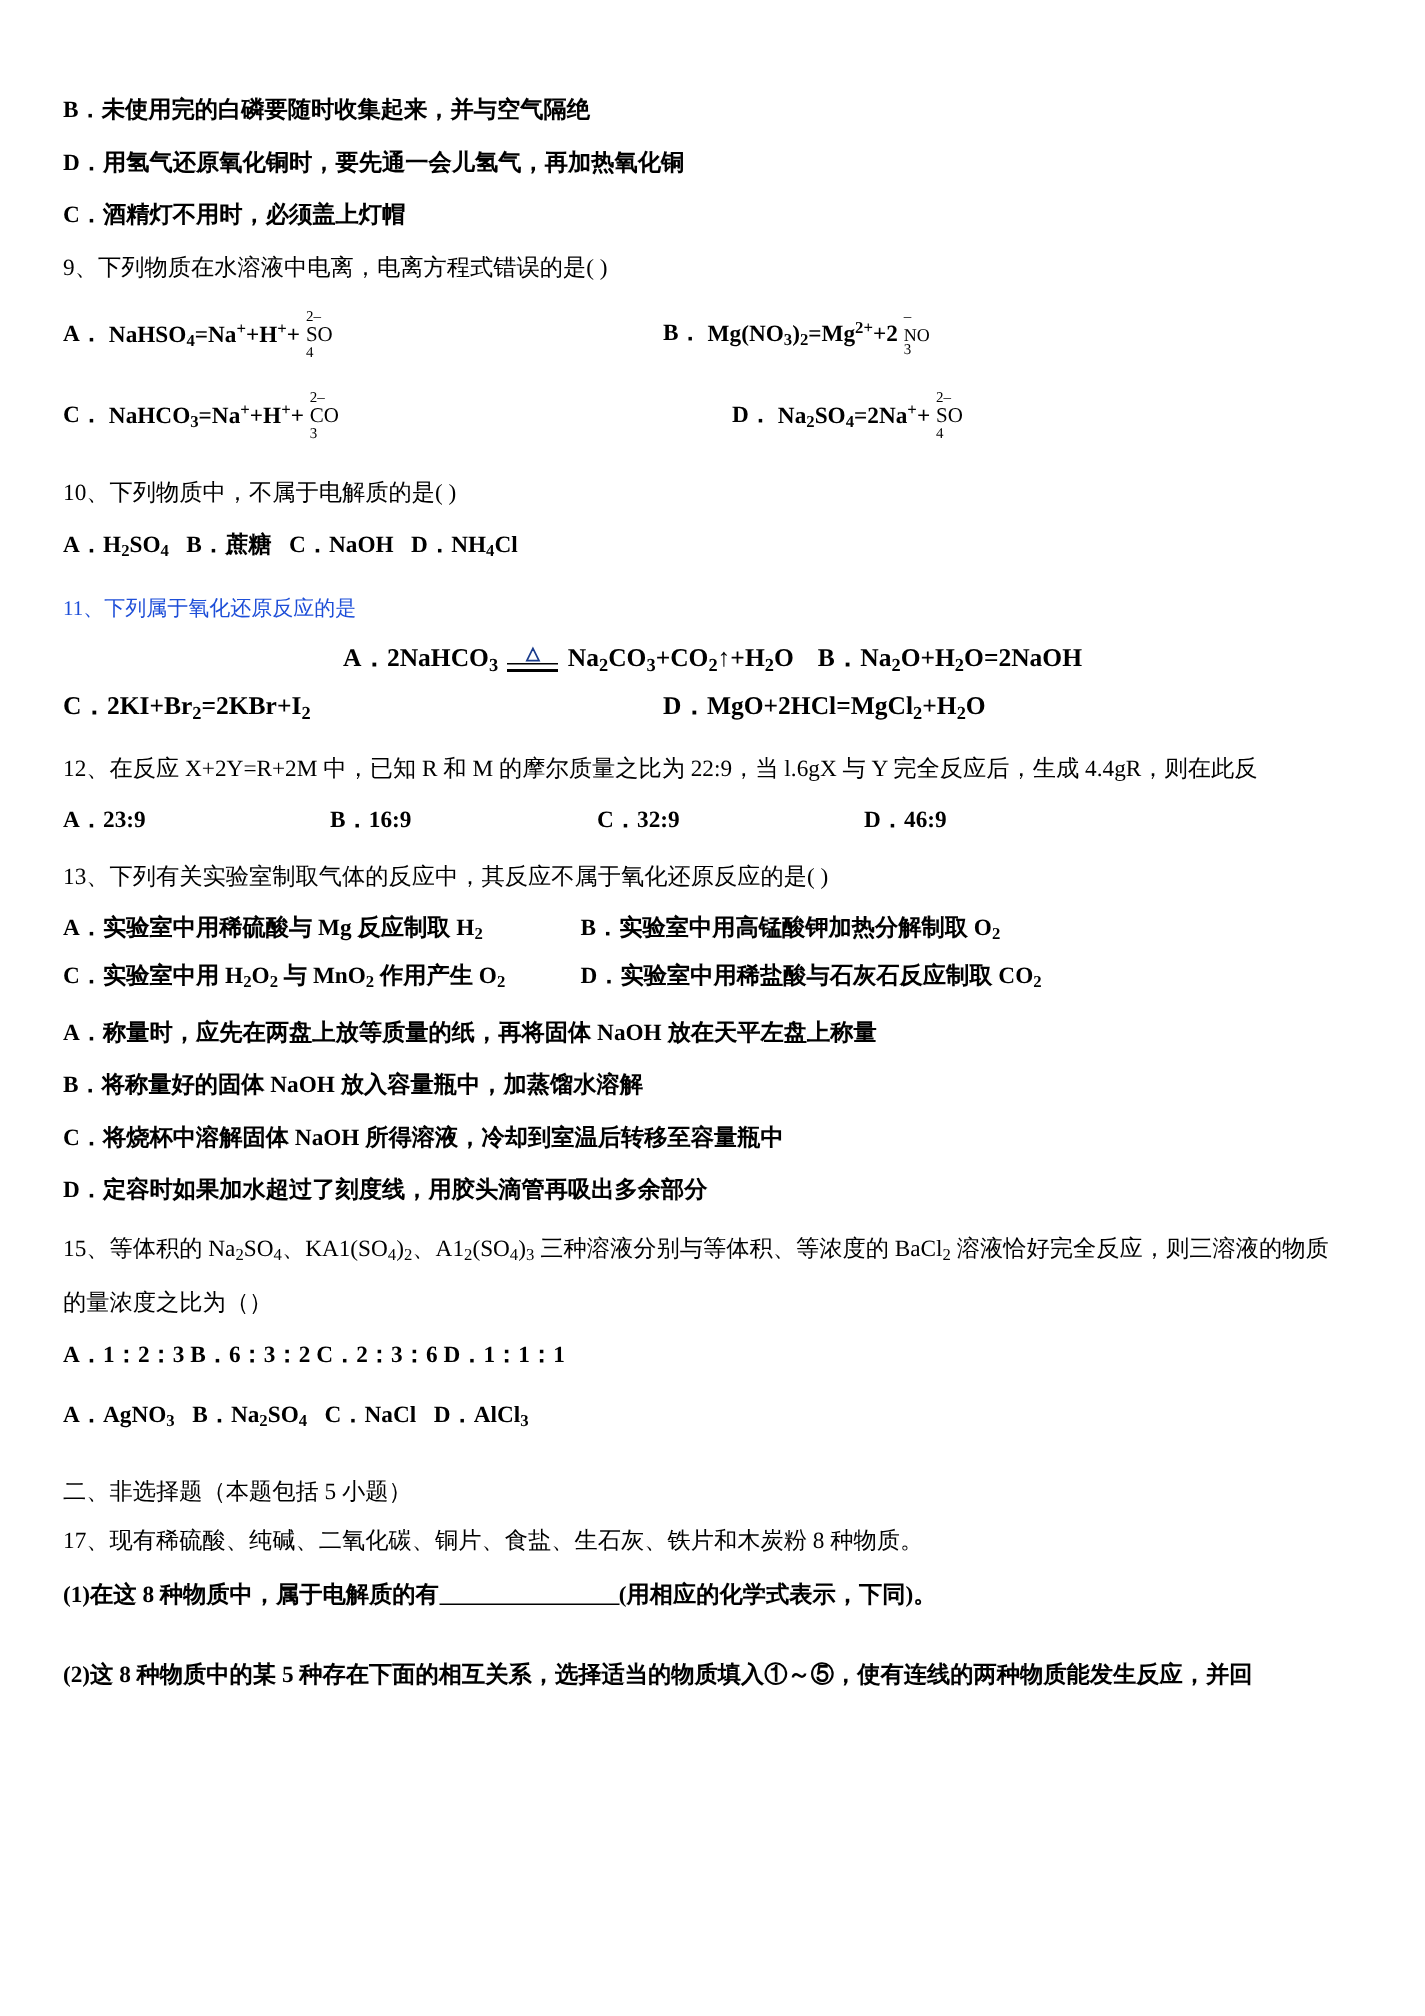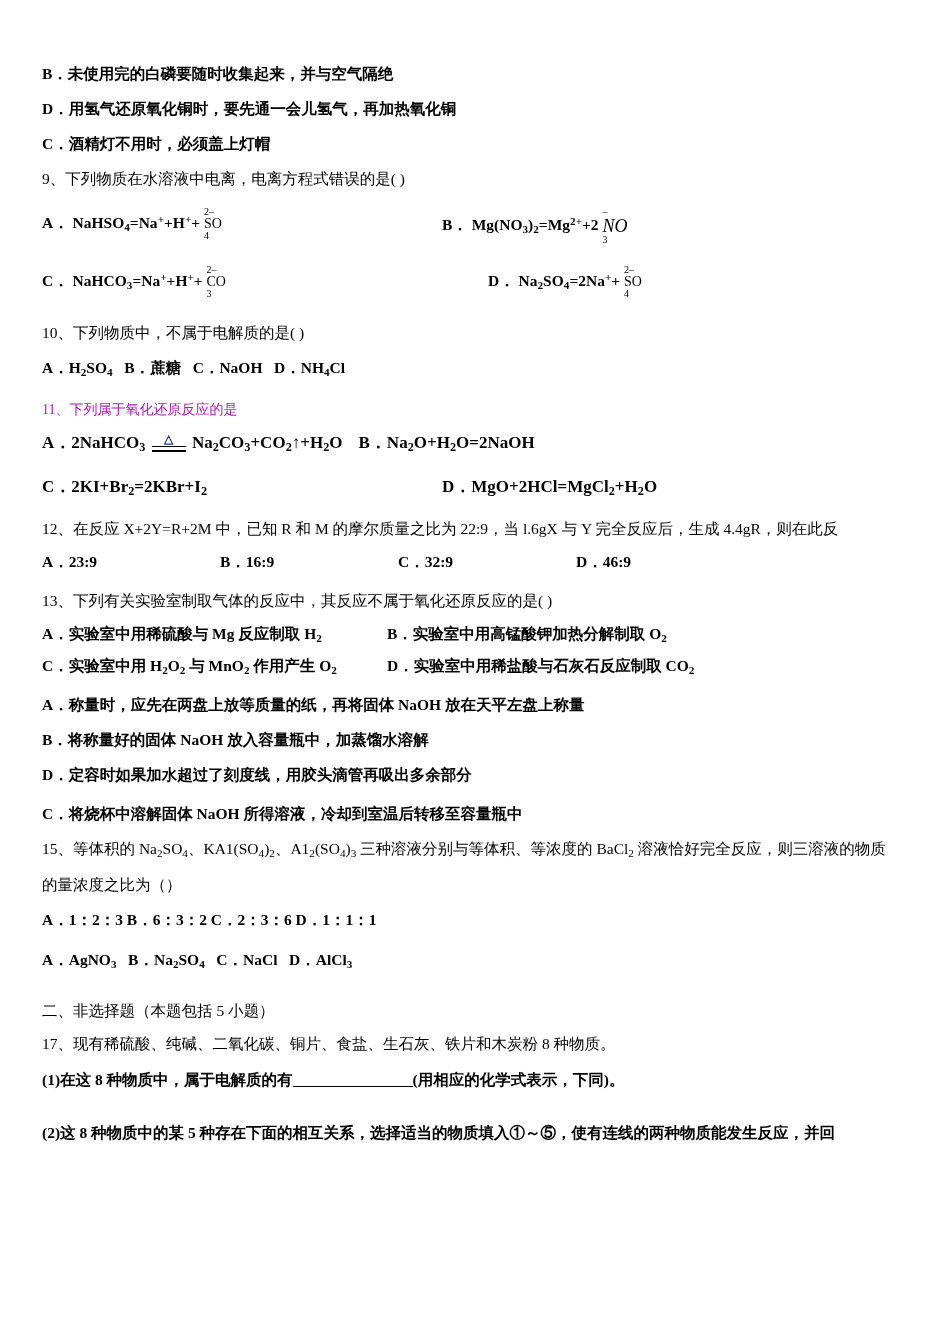--- a/index.html
+++ b/index.html
@@ -47,21 +47,21 @@
     display: inline-flex;
     flex-direction: column;
     align-items: flex-start;
     font-size: 9.5px;
     line-height: 1.0;
     vertical-align: middle;
     margin-left: 0px;
   }
   .q11 {
     font-size: 14px;
-    color: #a21caf;
+    color: #1d4ed8;
     margin-bottom: 12px;
   }
   .bigbold {
     font-weight: bold;
     font-size: 17px;
   }
   .eqarrow {
     display: inline-flex;
     flex-direction: column;
     align-items: center;
@@ -124,21 +124,21 @@
           <span style="font-size:10px;">2–</span>
           <span style="font-size:14px;">SO</span>
           <span style="font-size:10px;">4</span>
         </span>
       </div>
       <div>
         <span class="bold">B．</span>
         <span class="bold"><span>Mg(NO</span><sub>3</sub>)<sub>2</sub>=Mg<sup>2+</sup>+2</span>
         <span class="ion-stack">
           <span style="font-size:10px;">–</span>
-          <span style="font-size:18px;font-style:italic;">NO</span>
+          <span style="font-size:12px;">NO</span>
           <span style="font-size:10px;">3</span>
         </span>
       </div>
     </div>
 
     <div class="opt-row" style="margin-bottom:22px;gap:46px;">
       <div style="width:400px;">
         <span class="bold">C．</span>
         <span class="bold"><span>NaHCO</span><sub>3</sub>=Na<sup>+</sup>+H<sup>+</sup>+</span>
         <span class="ion-stack">
@@ -163,21 +163,21 @@
     </div>
     <div class="line" style="margin-bottom:20px;">
       <span class="bold">A．H<sub>2</sub>SO<sub>4</sub>&nbsp;&nbsp; B．蔗糖&nbsp;&nbsp; C．NaOH&nbsp;&nbsp; D．NH<sub>4</sub>Cl</span>
       
     </div>
 
     <div class="q11">
       <span>11、下列属于氧化还原反应的是</span>
     </div>
 
-    <div class="opt-row" style="margin-bottom:20px;align-items:center;">
+    <div class="opt-row" style="margin-bottom:8px;align-items:center;justify-content:center;">
       <div class="bigbold">
         <span>A．2NaHCO</span><sub>3</sub>
         <span class="eqarrow">
           <span class="delta">△</span>
           <span class="bars">
               <i></i>
               <i></i>
             </span>
         </span>
         <span>Na<sub>2</sub>CO<sub>3</sub>+CO<sub>2</sub>↑+H<sub>2</sub>O</span>
@@ -220,25 +220,25 @@
       <div class="bold" style="width:345px;">C．实验室中用 H<sub>2</sub>O<sub>2</sub> 与 MnO<sub>2</sub> 作用产生 O<sub>2</sub></div>
       <div class="bold">D．实验室中用稀盐酸与石灰石反应制取 CO<sub>2</sub></div>
     </div>
 
     <div class="line">
       <span class="bold">A．称量时，应先在两盘上放等质量的纸，再将固体 NaOH 放在天平左盘上称量</span>
     </div>
     <div class="line">
       <span class="bold">B．将称量好的固体 NaOH 放入容量瓶中，加蒸馏水溶解</span>
     </div>
+    <div class="line">
+      <span class="bold">C．将烧杯中溶解固体 NaOH 所得溶液，冷却到室温后转移至容量瓶中</span>
+    </div>
     <div class="line" style="margin-bottom:15px;">
       <span class="bold">D．定容时如果加水超过了刻度线，用胶头滴管再吸出多余部分</span>
-    </div>
-    <div class="line">
-      <span class="bold">C．将烧杯中溶解固体 NaOH 所得溶液，冷却到室温后转移至容量瓶中</span>
     </div>
 
     <div class="line">
       15、等体积的 Na<sub>2</sub>SO<sub>4</sub>、KA1(SO<sub>4</sub>)<sub>2</sub>、A1<sub>2</sub>(SO<sub>4</sub>)<sub>3</sub> 三种溶液分别与等体积、等浓度的 BaCl<sub>2</sub> 溶液恰好完全反应，则三溶液的物质
       
     </div>
     <div class="line">
       <span>的量浓度之比为（）</span>
     </div>
     <div class="line" style="margin-bottom:16px;">

